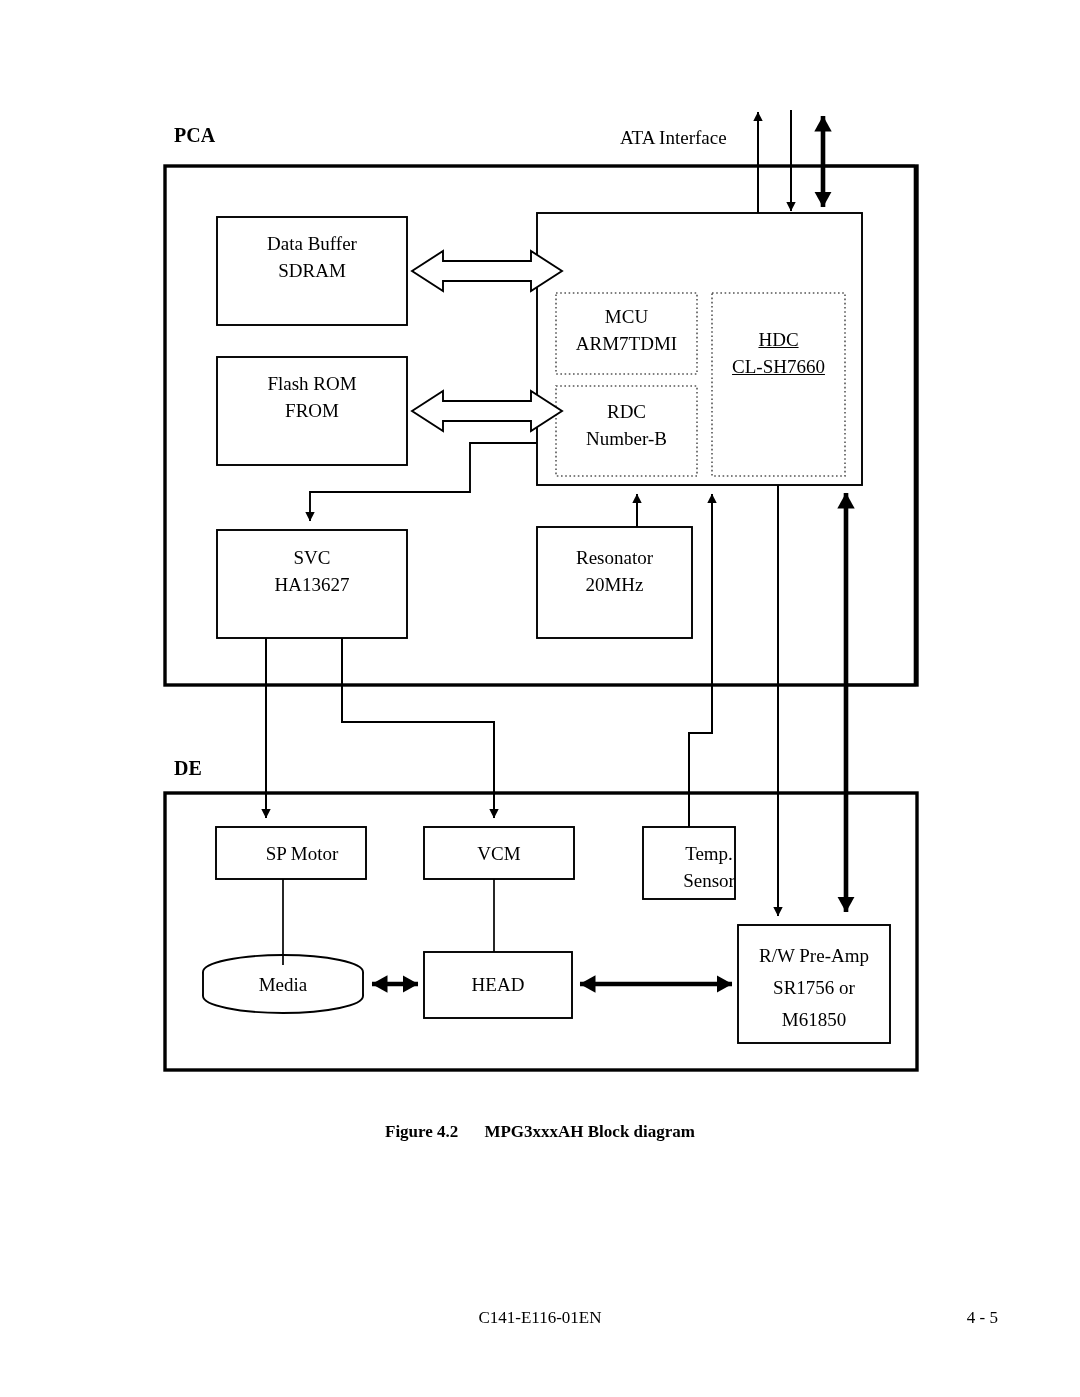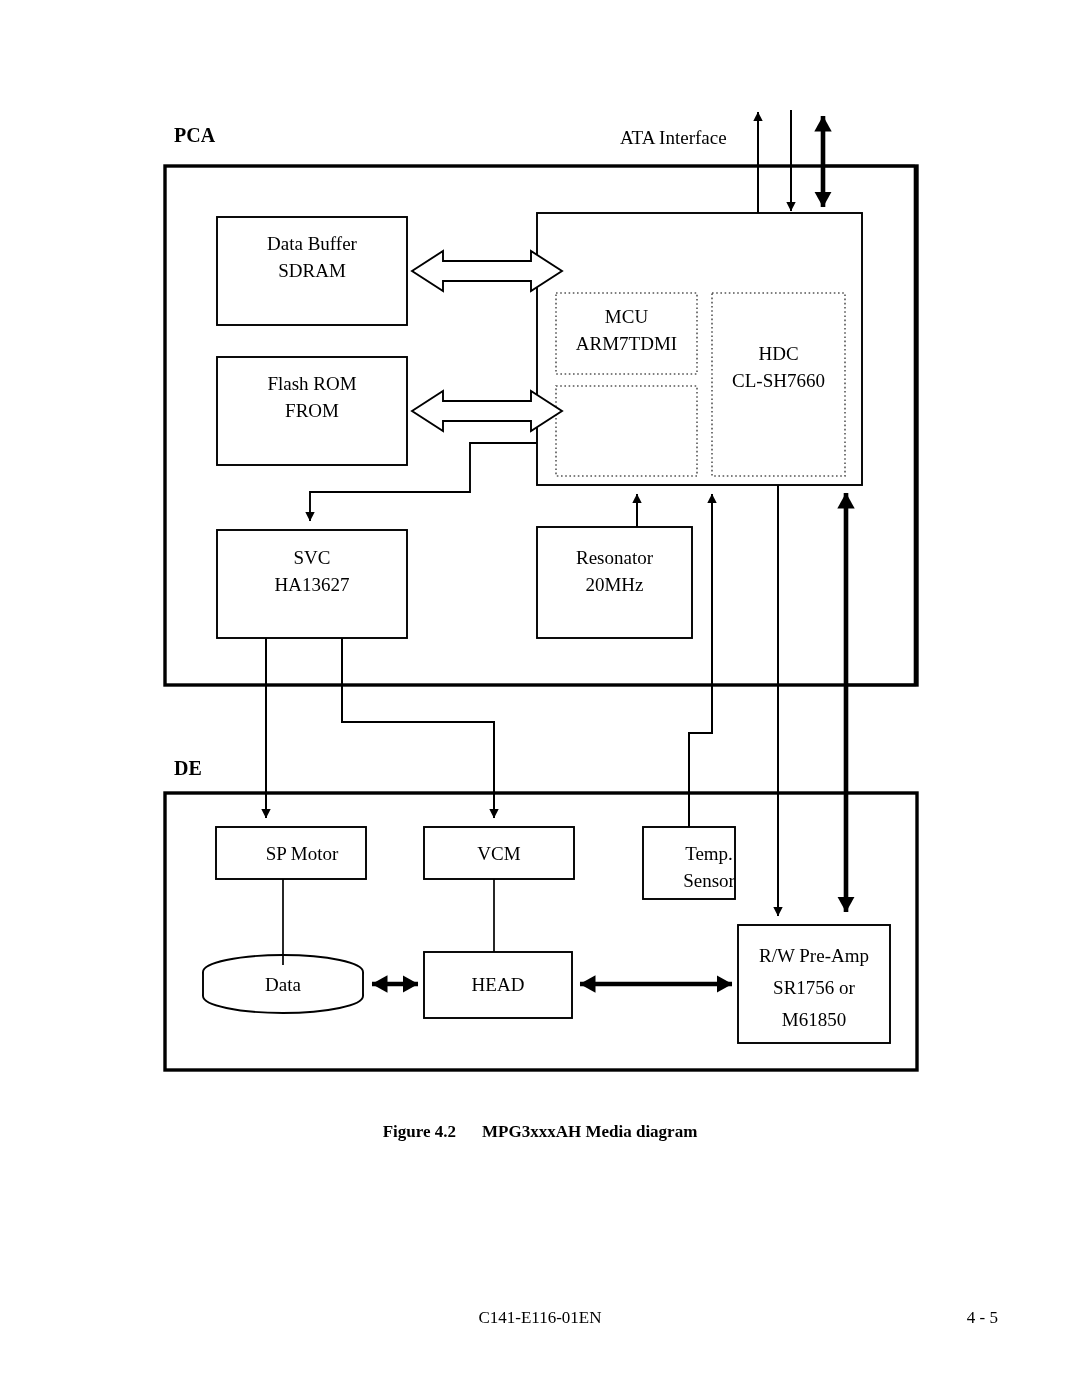--- a/index.html
+++ b/index.html
@@ -182,22 +182,26 @@
     <span class="ln">Data Buffer</span>
     <span class="ln">SDRAM</span>
   </div>
 
 
   <div class="blk-text" style="left:556px; top:303px; width:141px;">
     <span class="ln">MCU</span>
     <span class="ln">ARM7TDMI</span>
   </div>
 
-
-  <div class="blk-text" style="left:712px; top:340px; width:133px;">
+  <div class="blk-text" style="left:556px; top:398px; width:141px;">
+    <span class="ln">RDC</span>
+    <span class="ln">Number-B</span>
+  </div>
+
+  <div class="blk-text" style="left:712px; top:326px; width:133px;text-decoration:underline;">
     <span class="ln">HDC</span>
     <span class="ln">CL-SH7660</span>
   </div>
 
   <div class="blk-text" style="left:217px; top:544px; width:190px;">
     <span class="ln">SVC</span>
     <span class="ln">HA13627</span>
   </div>
 
   <div class="blk-text" style="left:537px; top:544px; width:155px;">
@@ -212,35 +216,35 @@
   <div class="blk-text" style="left:424px; top:840px; width:150px;">
     <span class="ln">VCM</span>
   </div>
 
   <div class="blk-text" style="left:643px; top:840px; width:92px;padding-left:20px;">
     <span class="ln">Temp.</span>
     <span class="ln">Sensor</span>
   </div>
 
   <div class="blk-text" style="left:203px; top:971px; width:160px;">
-    <span class="ln">Data</span>
+    <span class="ln">Media</span>
   </div>
 
   <div class="blk-text" style="left:424px; top:971px; width:148px;">
     <span class="ln">HEAD</span>
   </div>
 
   <div class="blk-text" style="left:738px; top:940px; width:152px; line-height:32px;">
     <span class="ln">R/W Pre-Amp</span>
     <span class="ln">SR1756 or</span>
     <span class="ln">M61850</span>
   </div>
 
   <div id="fig-caption">
-    <span class="fig-num">Figure 4.2</span><span>MPG3xxxAH Media diagram</span>
+    <span class="fig-num">Figure 4.2</span><span>MPG3xxxAH Block diagram</span>
   </div>
 
   <div id="footer">
     <span class="doc-id">C141-E116-01EN</span>
     <span class="page-num">4 - 5</span>
   </div>
 
 </div>
 
 </body></html>

